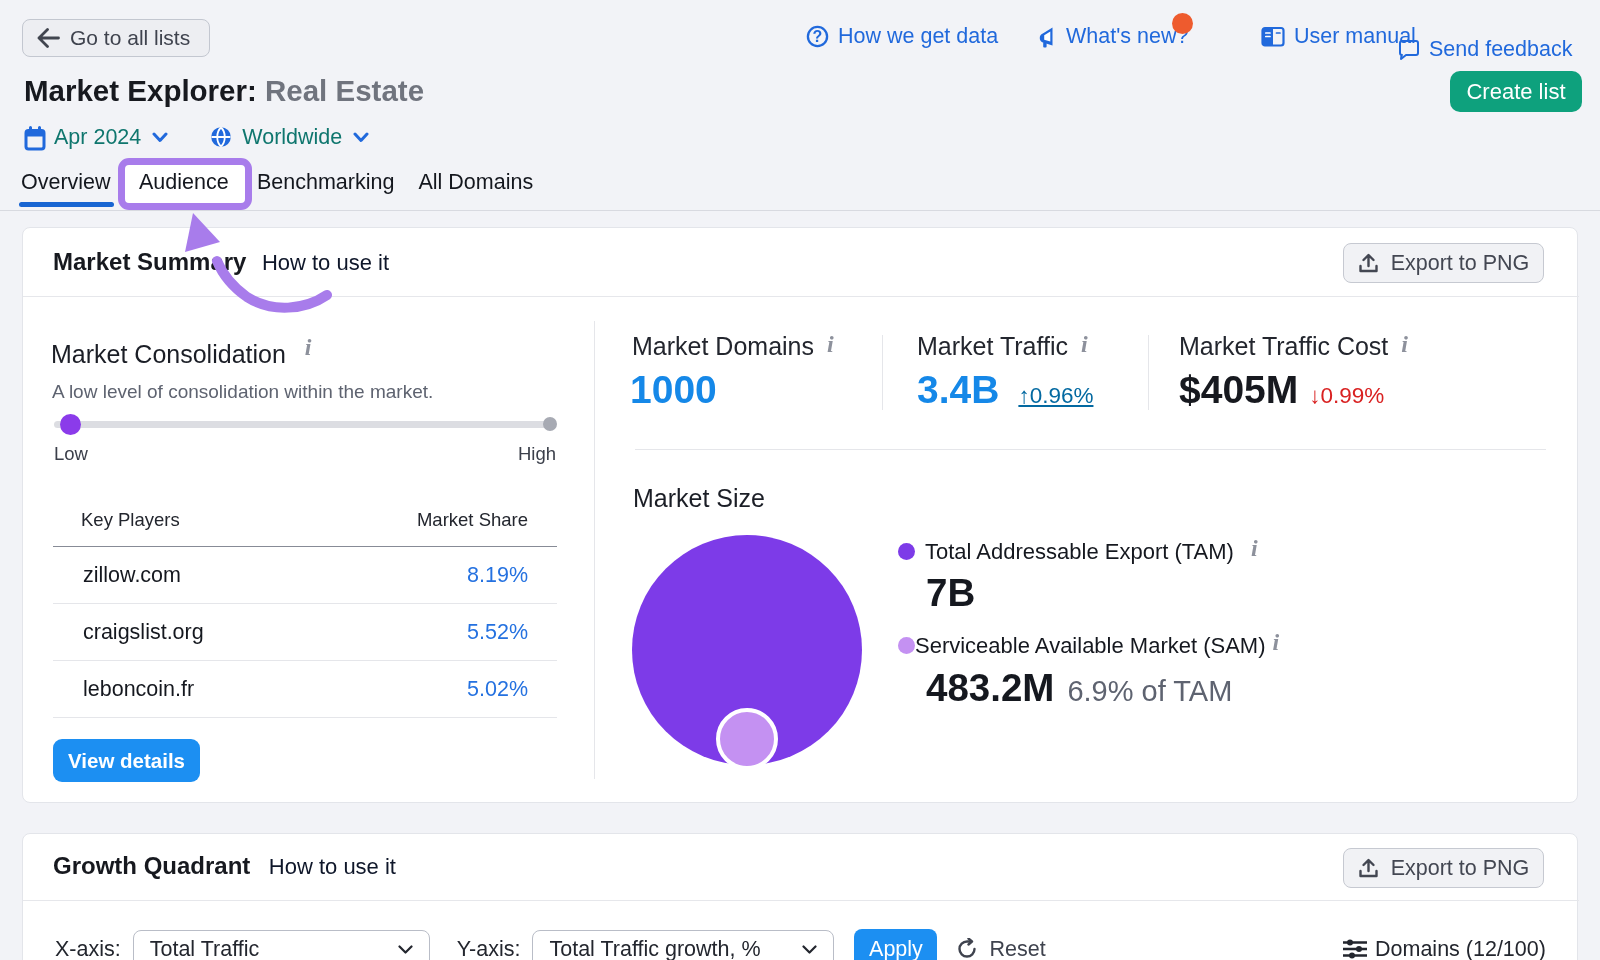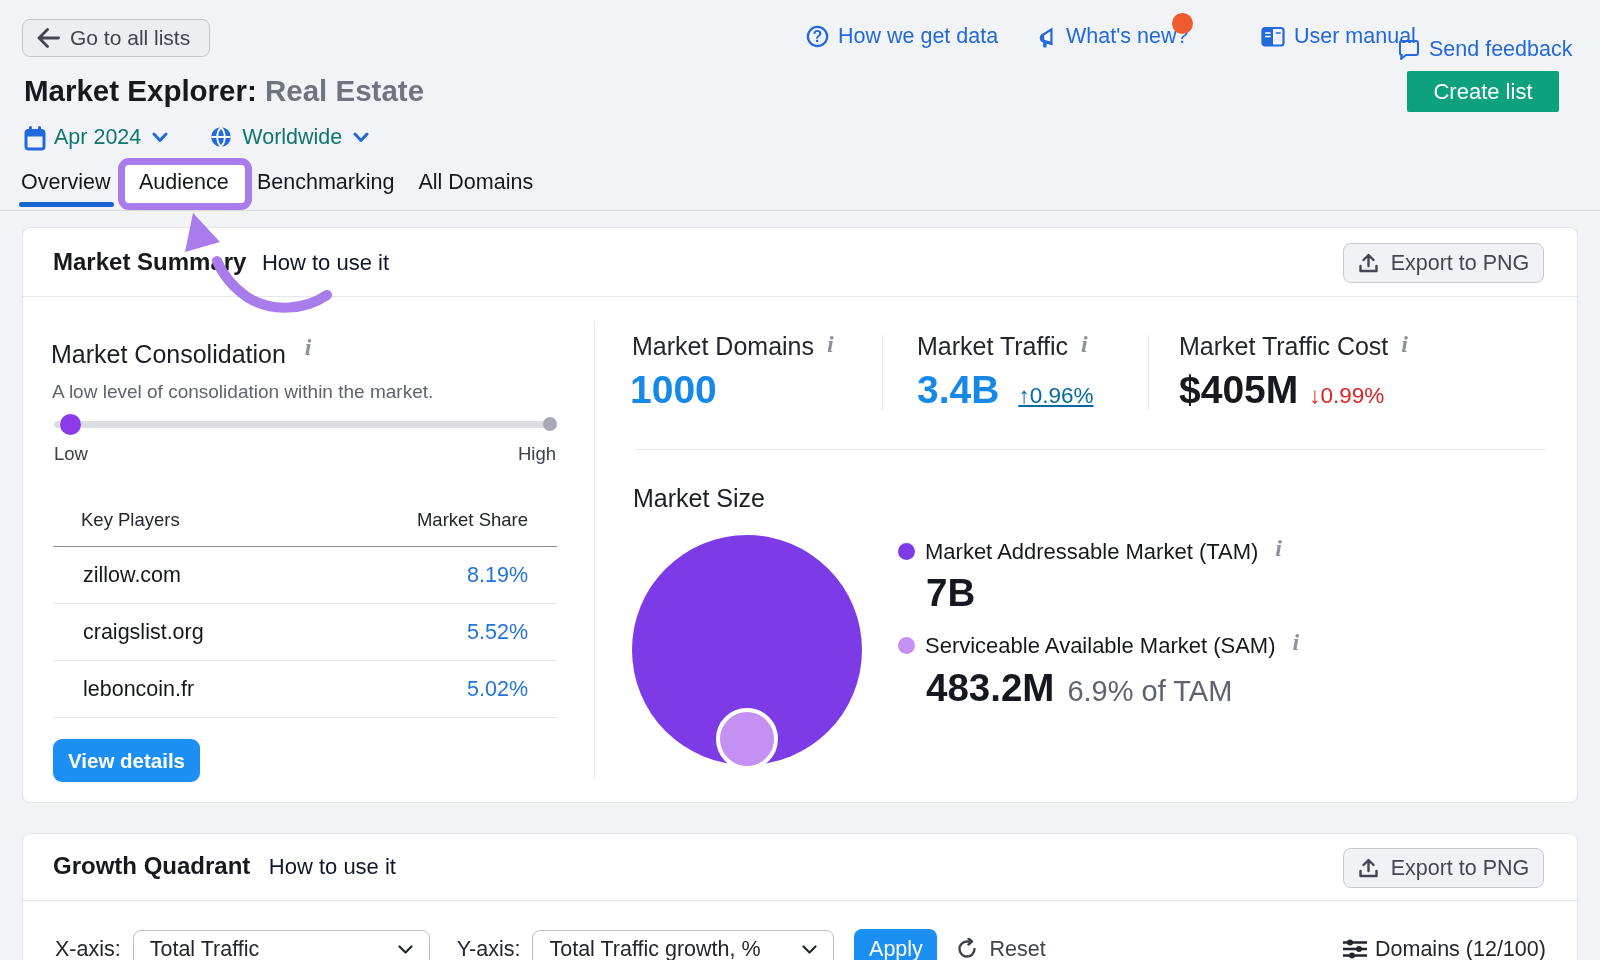--- a/index.html
+++ b/index.html
@@ -23,21 +23,21 @@
 #top-links { top:24px; left:0px; width:1600px; height:24px; }
 .tlink { position:absolute; top:0; }
 .tlink { display:flex; align-items:center; gap:9px; font-size:21.5px; color:#2169DC; }
 .tlink svg { display:block; }
 #newdot { width:21px; height:21px; border-radius:50%; background:#EE5B2E; left:1172px; top:13px; }
 
 #title { left:24px; top:74px; font-size:29.5px; font-weight:700; color:#17191F; }
 #title span { color:#70747E; }
 
 #btn-create {
-  right:41px; top:71px; width:152px; height:41px; border-radius:2px;
+  right:18px; top:71px; width:132px; height:41px; border-radius:10px;
   background:#0EA17D; color:#fff; font-size:22px;
   display:flex; align-items:center; justify-content:center;
 }
 
 #selectors { left:24px; top:123px; display:flex; align-items:center; font-size:21.5px; color:#0f766e; }
 
 
 #tabs { left:21px; top:170px; display:flex; font-size:21.5px; color:#14171E; }
 #tab-underline { left:19px; top:202px; width:95px; height:5px; background:#1865D2; border-radius:2.5px; }
 #hl-box { left:118px; top:158px; width:134px; height:52px; border:7px solid #A87CEB; border-radius:11px; background:#FFFFFF; z-index:1; }
@@ -235,25 +235,25 @@
   <div id="stat-div1" class="abs"></div>
   <div id="stat-div2" class="abs"></div>
   <div id="stats-hline" class="abs"></div>
 
   <div id="ms-title" class="abs">Market Size</div>
   <div id="big-circle" class="abs"></div>
   <div id="small-circle" class="abs"></div>
 
   <div class="abs row" style="left:875px; top:310px; gap:10px;">
     <div class="legend-dot" style="background:#7D3BE8;"></div>
-    <span style="font-size:22px;">Market Addressable Market (TAM)</span>
+    <span style="font-size:22px;">Total Addressable Export (TAM)</span>
     <span class="iicon" style="margin-left:7px;">i</span>
   </div>
   <div class="abs" style="left:903px; top:343px; font-size:38.5px; font-weight:700;">7B</div>
-  <div class="abs row" style="left:875px; top:404px; gap:10px;">
+  <div class="abs row" style="left:875px; top:404px; ">
     <div class="legend-dot" style="background:#C491F2;"></div>
     <span style="font-size:22px;">Serviceable Available Market (SAM)</span>
     <span class="iicon" style="margin-left:7px;">i</span>
   </div>
   <div class="abs" style="left:903px; top:438px; display:flex; align-items:baseline;">
     <span style="font-size:38.5px; font-weight:700;">483.2M</span>
     <span style="font-size:29px; color:#5E6370; margin-left:13px; font-weight:400;">6.9% of TAM</span>
   </div>
 </div>
 

